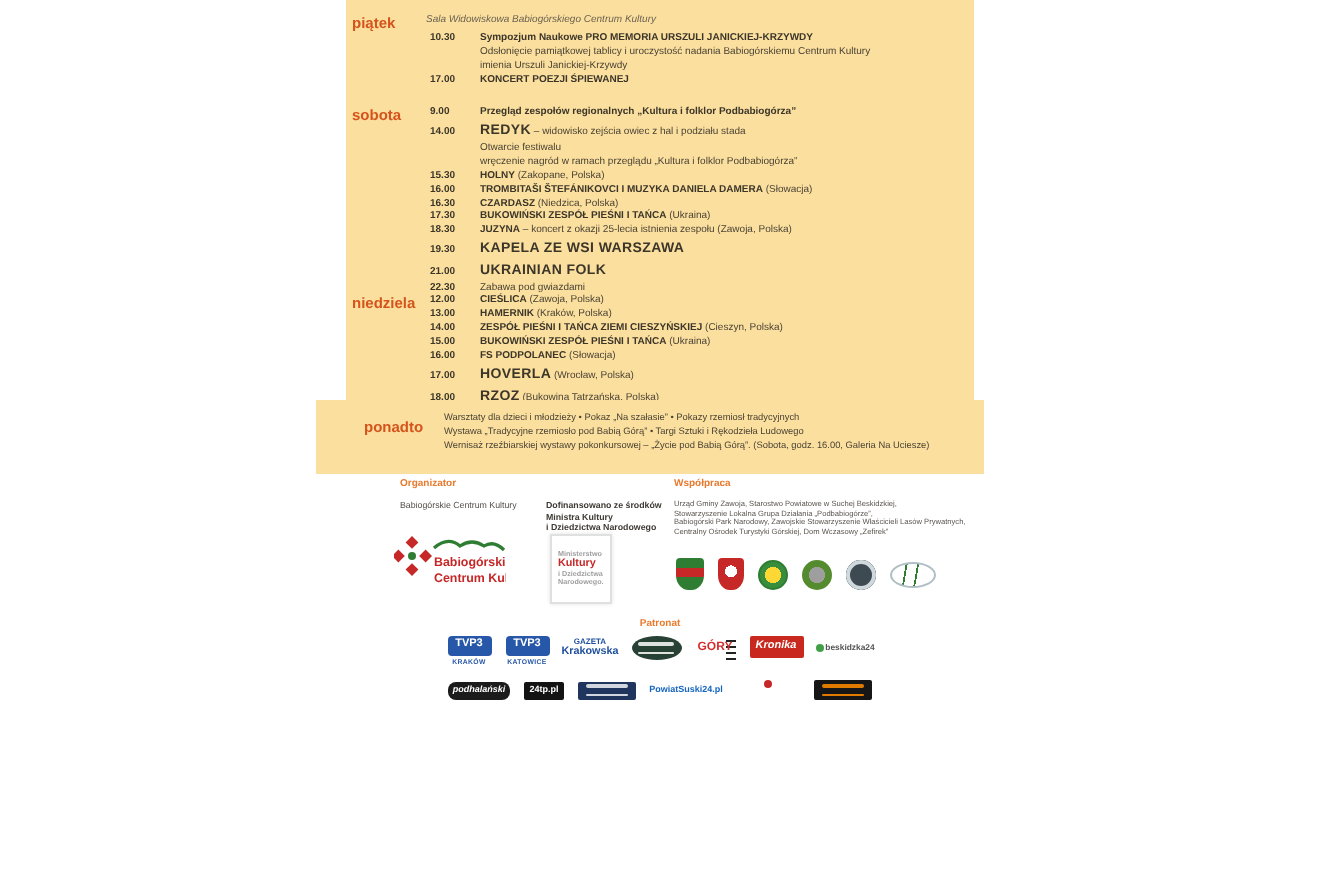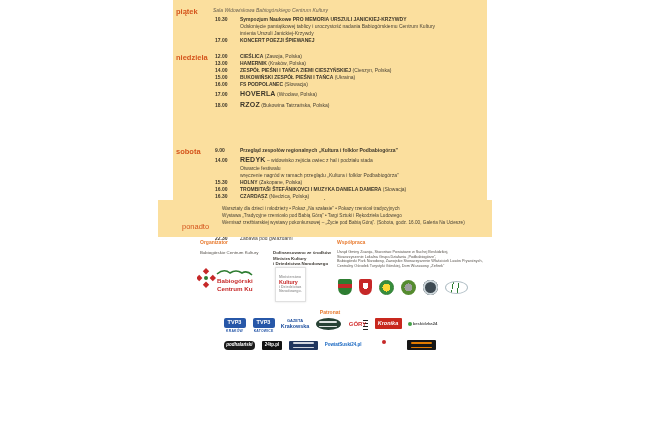--- a/index.html
+++ b/index.html
@@ -14,21 +14,21 @@
   #schedule .group:nth-of-type(3){top:147px;}
   .daylabel{position:absolute;left:3px;top:0;font-size:7.5px;font-weight:700;color:#d4541c;}
   .rows{margin-left:42px;}
   .row{font-size:5px;line-height:6.9px;color:#4a4335;white-space:nowrap;}
   .row.venue{font-style:italic;color:#6b6251;margin-bottom:2px;margin-left:-2px;}
   .row .time{display:inline-block;width:25px;font-weight:700;color:#3c362a;}
   .ename{font-weight:700;color:#3c362a;}
   .ename.big{font-size:7px;letter-spacing:.2px;}
   .esuf{color:#4a4335;white-space:pre;}
   .bigrow{line-height:10px;padding-top:1px;}
-  .ponadto-label{position:absolute;left:24px;top:22px;font-size:7.5px;font-weight:400;color:#d4541c;}
+  .ponadto-label{position:absolute;left:24px;top:9px;font-size:7.5px;font-weight:700;color:#d4541c;}
   .ponadto-lines{position:absolute;left:64px;top:5px;}
   .ponadto-lines .pline{font-size:4.7px;line-height:7px;color:#4a4335;white-space:nowrap;}
   
   .sec-heading{position:absolute;font-size:5px;font-weight:700;color:#e87a2e;}
   #h-org{left:200px;top:239px;}
   #h-wsp{left:337px;top:239px;}
   #h-pat{left:140px;top:309px;width:380px;text-align:center;}
   #h-spo{left:140px;top:361px;width:380px;text-align:center;}
   .smalltext{position:absolute;font-size:4.4px;line-height:5.6px;color:#55504a;}
   #org-name{left:200px;top:250px;}
@@ -90,48 +90,48 @@
         <span class="daylabel">piątek</span>
         <div class="rows">
           <div class="row venue">Sala Widowiskowa Babiogórskiego Centrum Kultury</div>
           <div class="row"><span class="time">10.30</span><span class="etext"><span class="ename">Sympozjum Naukowe PRO MEMORIA URSZULI JANICKIEJ-KRZYWDY</span></span></div>
           <div class="row"><span class="time"></span><span class="etext"><span class="esuf">Odsłonięcie pamiątkowej tablicy i uroczystość nadania Babiogórskiemu Centrum Kultury</span></span></div>
           <div class="row"><span class="time"></span><span class="etext"><span class="esuf">imienia Urszuli Janickiej-Krzywdy</span></span></div>
           <div class="row"><span class="time">17.00</span><span class="etext"><span class="ename">KONCERT POEZJI ŚPIEWANEJ</span></span></div>
         </div>
       </div>
       <div class="group">
-        <span class="daylabel">niedziela</span>
-        <div class="rows">
-          <div class="row"><span class="time">12.00</span><span class="etext"><span class="ename">CIEŚLICA</span><span class="esuf"> (Zawoja, Polska)</span></span></div>
-          <div class="row"><span class="time">13.00</span><span class="etext"><span class="ename">HAMERNIK</span><span class="esuf"> (Kraków, Polska)</span></span></div>
-          <div class="row"><span class="time">14.00</span><span class="etext"><span class="ename">ZESPÓŁ PIEŚNI I TAŃCA ZIEMI CIESZYŃSKIEJ</span><span class="esuf"> (Cieszyn, Polska)</span></span></div>
-          <div class="row"><span class="time">15.00</span><span class="etext"><span class="ename">BUKOWIŃSKI ZESPÓŁ PIEŚNI I TAŃCA</span><span class="esuf"> (Ukraina)</span></span></div>
-          <div class="row"><span class="time">16.00</span><span class="etext"><span class="ename">FS PODPOLANEC</span><span class="esuf"> (Słowacja)</span></span></div>
-          <div class="row bigrow"><span class="time">17.00</span><span class="etext"><span class="ename big">HOVERLA</span><span class="esuf"> (Wrocław, Polska)</span></span></div>
-          <div class="row bigrow"><span class="time">18.00</span><span class="etext"><span class="ename big">RZOZ</span><span class="esuf"> (Bukowina Tatrzańska, Polska)</span></span></div>
-        </div>
-      </div>
-      <div class="group">
         <span class="daylabel">sobota</span>
         <div class="rows">
           <div class="row"><span class="time">9.00</span><span class="etext"><span class="ename">Przegląd zespołów regionalnych „Kultura i folklor Podbabiogórza”</span></span></div>
           <div class="row bigrow"><span class="time">14.00</span><span class="etext"><span class="ename big">REDYK</span><span class="esuf"> – widowisko zejścia owiec z hal i podziału stada</span></span></div>
           <div class="row"><span class="time"></span><span class="etext"><span class="esuf">Otwarcie festiwalu</span></span></div>
           <div class="row"><span class="time"></span><span class="etext"><span class="esuf">wręczenie nagród w ramach przeglądu „Kultura i folklor Podbabiogórza”</span></span></div>
           <div class="row"><span class="time">15.30</span><span class="etext"><span class="ename">HOLNY</span><span class="esuf"> (Zakopane, Polska)</span></span></div>
           <div class="row"><span class="time">16.00</span><span class="etext"><span class="ename">TROMBITAŠI ŠTEFÁNIKOVCI I MUZYKA DANIELA DAMERA</span><span class="esuf"> (Słowacja)</span></span></div>
           <div class="row"><span class="time">16.30</span><span class="etext"><span class="ename">CZARDASZ</span><span class="esuf"> (Niedzica, Polska)</span></span></div>
           <div class="row"><span class="time">17.30</span><span class="etext"><span class="ename">BUKOWIŃSKI ZESPÓŁ PIEŚNI I TAŃCA</span><span class="esuf"> (Ukraina)</span></span></div>
           <div class="row"><span class="time">18.30</span><span class="etext"><span class="ename">JUZYNA</span><span class="esuf"> – koncert z okazji 25-lecia istnienia zespołu (Zawoja, Polska)</span></span></div>
           <div class="row bigrow"><span class="time">19.30</span><span class="etext"><span class="ename big">KAPELA ZE WSI WARSZAWA</span></span></div>
           <div class="row bigrow"><span class="time">21.00</span><span class="etext"><span class="ename big">UKRAINIAN FOLK</span></span></div>
           <div class="row"><span class="time">22.30</span><span class="etext"><span class="esuf">Zabawa pod gwiazdami</span></span></div>
         </div>
       </div>
+      <div class="group">
+        <span class="daylabel">niedziela</span>
+        <div class="rows">
+          <div class="row"><span class="time">12.00</span><span class="etext"><span class="ename">CIEŚLICA</span><span class="esuf"> (Zawoja, Polska)</span></span></div>
+          <div class="row"><span class="time">13.00</span><span class="etext"><span class="ename">HAMERNIK</span><span class="esuf"> (Kraków, Polska)</span></span></div>
+          <div class="row"><span class="time">14.00</span><span class="etext"><span class="ename">ZESPÓŁ PIEŚNI I TAŃCA ZIEMI CIESZYŃSKIEJ</span><span class="esuf"> (Cieszyn, Polska)</span></span></div>
+          <div class="row"><span class="time">15.00</span><span class="etext"><span class="ename">BUKOWIŃSKI ZESPÓŁ PIEŚNI I TAŃCA</span><span class="esuf"> (Ukraina)</span></span></div>
+          <div class="row"><span class="time">16.00</span><span class="etext"><span class="ename">FS PODPOLANEC</span><span class="esuf"> (Słowacja)</span></span></div>
+          <div class="row bigrow"><span class="time">17.00</span><span class="etext"><span class="ename big">HOVERLA</span><span class="esuf"> (Wrocław, Polska)</span></span></div>
+          <div class="row bigrow"><span class="time">18.00</span><span class="etext"><span class="ename big">RZOZ</span><span class="esuf"> (Bukowina Tatrzańska, Polska)</span></span></div>
+        </div>
+      </div>
     </div>
 
   <div class="ponadto-band">
     <span class="ponadto-label">ponadto</span>
     <div class="ponadto-lines">
         <div class="pline">Warsztaty dla dzieci i młodzieży  •  Pokaz „Na szałasie”  •  Pokazy rzemiosł tradycyjnych</div>
         <div class="pline">Wystawa „Tradycyjne rzemiosło pod Babią Górą”  •  Targi Sztuki i Rękodzieła Ludowego</div>
         <div class="pline">Wernisaż rzeźbiarskiej wystawy pokonkursowej – „Życie pod Babią Górą”. (Sobota, godz. 16.00, Galeria Na Uciesze)</div>
       </div>
   </div>

